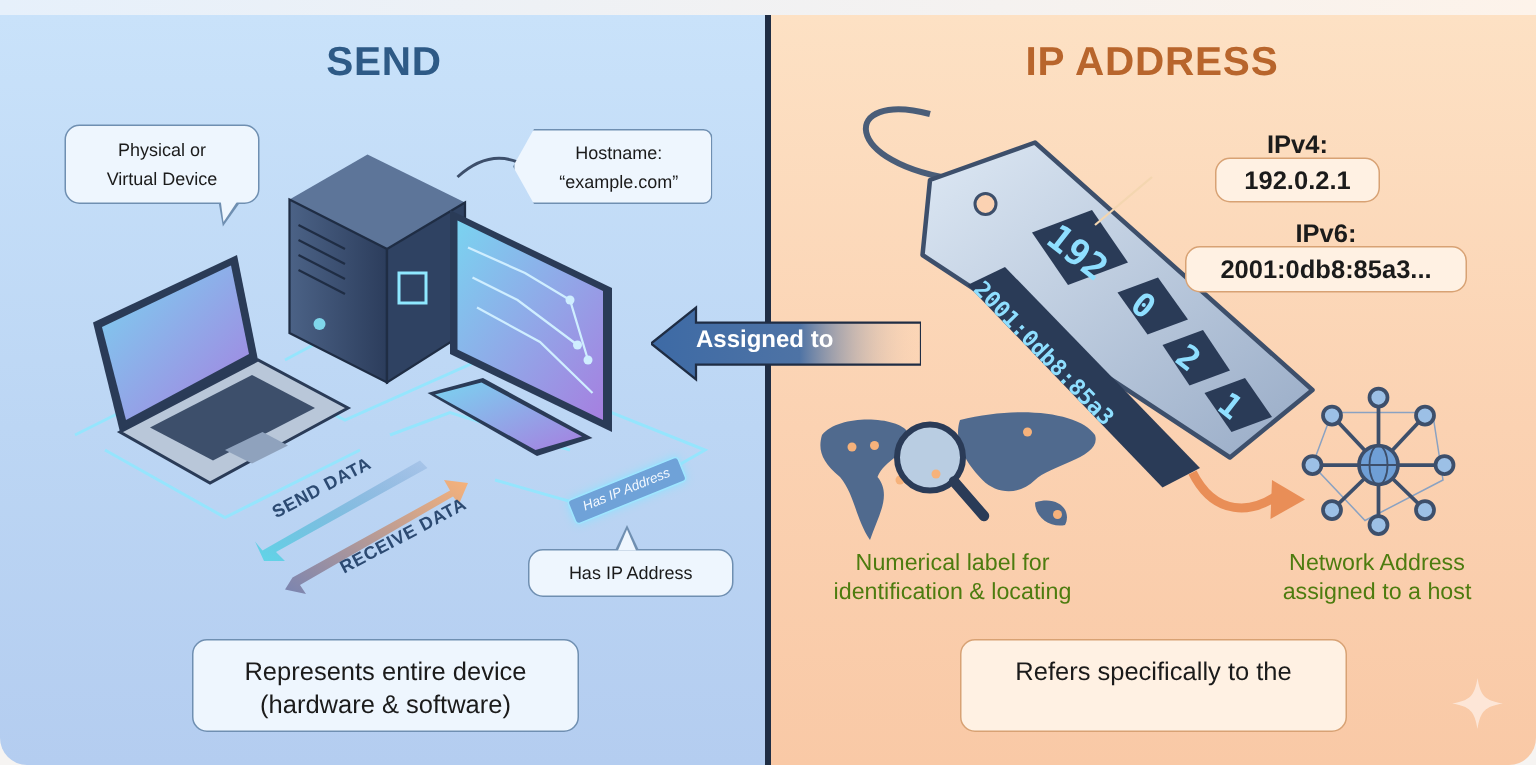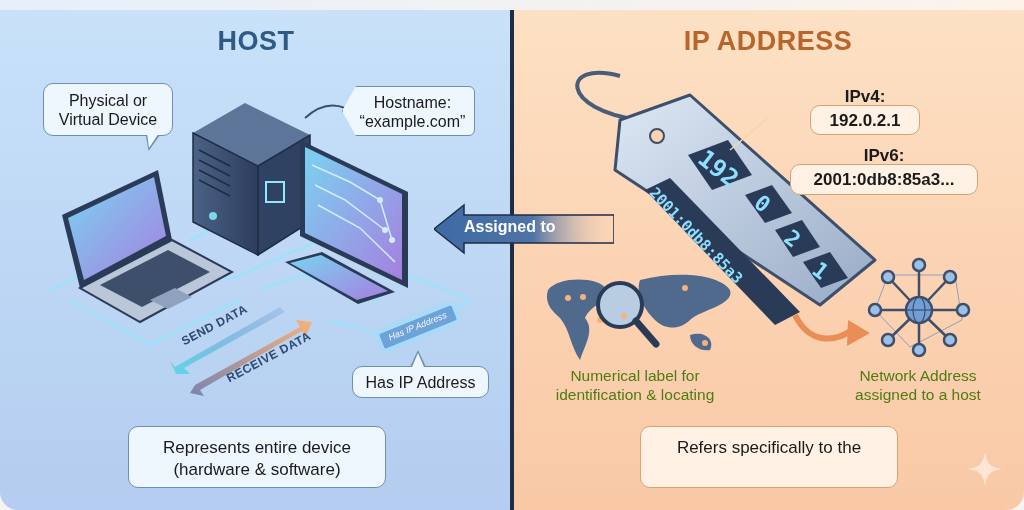--- a/index.html
+++ b/index.html
@@ -9,21 +9,21 @@
   .panel { position: absolute; top: 10px; height: 500px; overflow: hidden; }
   .panel-left { left: 0; width: 512px; background: linear-gradient(180deg, #c9e2fa 0%, #bcd6f4 55%, #b4cdf0 100%); border-bottom-left-radius: 18px; }
   .panel-right { left: 512px; width: 512px; background: linear-gradient(180deg, #fde1c4 0%, #fbd2b2 55%, #f9c9a6 100%); border-bottom-right-radius: 18px; }
   .divider { position: absolute; left: 510px; top: 10px; width: 4px; height: 500px; background: #1f2d44; z-index: 5; }
   .topband { position: absolute; left: 0; top: 0; width: 1024px; height: 10px; background: linear-gradient(90deg, #e6f0fb, #fdf3ea); }
 
   .heading { position: absolute; top: 26px; width: 512px; text-align: center; font-weight: 700; font-size: 27px; letter-spacing: 0.5px; }
   .heading-host { left: 0; color: #2e5a86; }
   .heading-ip { left: 512px; color: #b8652c; }
 
-  .bubble { position: absolute; border-radius: 10px; text-align: center; font-size: 16px; line-height: 19px; color: #1b1b1b; }
+  .bubble { position: absolute; border-radius: 10px; text-align: center; font-size: 12px; line-height: 19px; color: #1b1b1b; }
   .bubble-blue { background: #eef6fe; border: 1.5px solid #6f8fb1; }
   .bubble-peach { background: #fff1e3; border: 1.5px solid #d8a274; text-align: center; }
   .bubble b { font-weight: 400; }
 
   .physical { left: 43px; top: 83px; width: 130px; height: 53px; padding-top: 7px; }
   .physical-tail { position: absolute; left: 143px; top: 133px; width: 0; height: 0; border-left: 8px solid transparent; border-right: 8px solid transparent; border-top: 18px solid #6f8fb1; transform: skewX(-15deg); }
   .physical-tail-inner { position: absolute; left: 145px; top: 133px; width: 0; height: 0; border-left: 6px solid transparent; border-right: 6px solid transparent; border-top: 15px solid #eef6fe; transform: skewX(-15deg); }
 
   .hostname { left: 342px; top: 86px; width: 133px; height: 50px; padding-top: 6px; padding-left: 8px; clip-path: polygon(14px 0, 100% 0, 100% 100%, 14px 100%, 0 50%); border-radius: 6px; }
 
@@ -217,21 +217,21 @@
       <circle cx="888" cy="340" r="6"></circle>
         <circle cx="950" cy="340" r="6"></circle>
         <circle cx="919" cy="350" r="6"></circle>
     </g>
     <circle cx="919" cy="310" r="13" fill="#6f9fd6"></circle>
     <line x1="906" y1="310" x2="932" y2="310" stroke-width="1.2"></line>
     <ellipse cx="919" cy="310" rx="6" ry="13" fill="none" stroke-width="1.2"></ellipse>
   </g>
 </svg>
 
-<div class="heading heading-host">HOST</div>
+<div class="heading heading-host">SEND</div>
 <div class="heading heading-ip">IP ADDRESS</div>
 
 <div class="physical-tail"></div>
 <div class="bubble bubble-blue physical">
   <div>Physical or</div>
   <div>Virtual Device</div>
 </div>
 <div class="physical-tail-inner"></div>
 
 <div class="bubble bubble-blue hostname">

